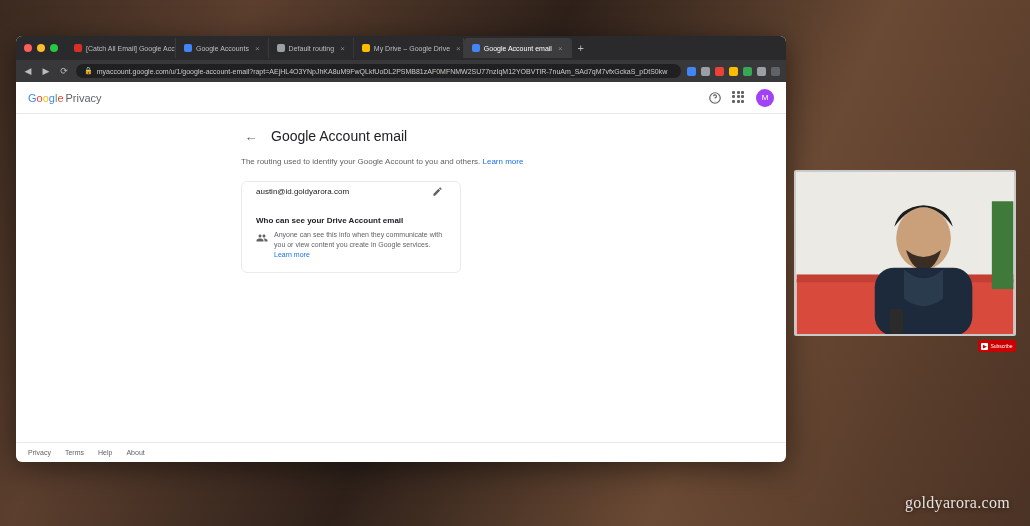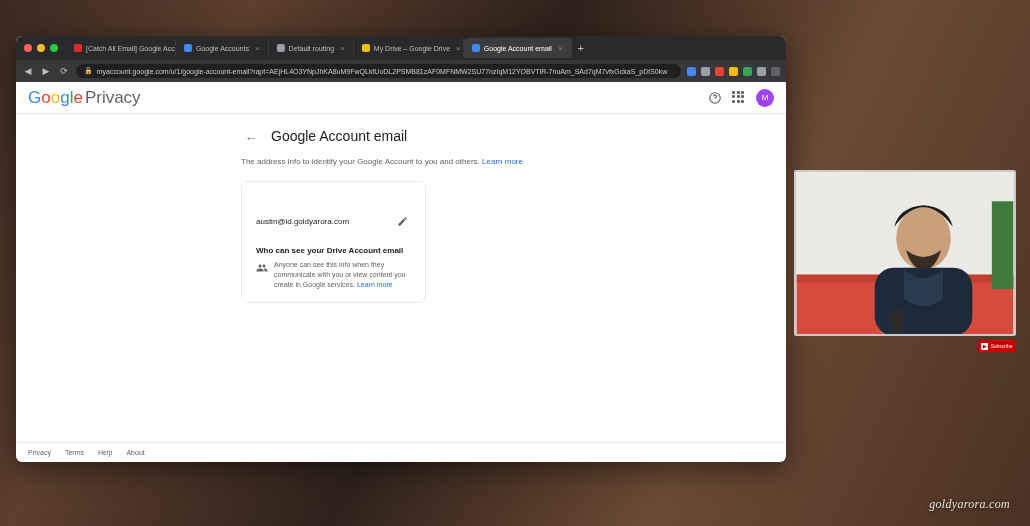--- a/index.html
+++ b/index.html
@@ -69,21 +69,21 @@
   .ei1{background:#4285f4;} .ei2{background:#9aa0a6;} .ei3{background:#ea4335;} .ei4{background:#fbbc04;}
   .ei5{background:#34a853;} .ei6{background:#9aa0a6;} .ei7{background:#5f6368;}
 
   
   .page-header {
     height: 32px;
     border-bottom: 1px solid #e8eaed;
     display:flex; align-items:center; justify-content:space-between;
     padding: 0 12px;
   }
-  .ga-logo { font-size:17px; color:#5f6368; display:flex; align-items:baseline; }
+  .ga-logo { font-size:11px; color:#5f6368; display:flex; align-items:baseline; }
   .ga-logo .g { font-weight: 500; }
   .g-b{color:#4285f4;} .g-r{color:#ea4335;} .g-y{color:#fbbc04;} .g-g{color:#34a853;}
   .hdr-right { display:flex; align-items:center; gap:10px; }
   .hdr-ico { width:14px; height:14px; display:flex; align-items:center; justify-content:center; color:#5f6368; }
   .apps-grid {
     width:14px; height:14px;
     display:grid; grid-template-columns:repeat(3,3px); grid-template-rows:repeat(3,3px); gap:1.5px;
   }
   .apps-grid span { background:#5f6368; border-radius:1px; }
   .avatar { width:18px; height:18px; border-radius:50%; background:#a142f4; color:#fff; font-size:8px; display:flex; align-items:center; justify-content:center; }
@@ -96,22 +96,22 @@
   .back-arrow { color:#5f6368; font-size:13px; width:20px; text-align:center; }
   .title-text { font-size:14px; color:#202124; font-weight:400; }
 
   .desc { font-size:8px; color:#5f6368; margin: 0 0 0 0; line-height:1.4; }
   .desc a, .link { color:#1a73e8; text-decoration:none; }
 
   .card {
     margin-top: 14px;
     border: 1px solid #e8eaed;
     border-radius: 6px;
-    padding: 30px 14px 12px 14px;
-    width: 185px;
+    padding: 0 14px 12px 14px;
+    width: 220px;
   }
   .email-row { display:flex; align-items:center; justify-content:space-between; }
   .email-val { font-size:8px; color:#202124; }
   .pencil { width:18px; height:18px; display:flex; align-items:center; justify-content:center; color:#5f6368; border-radius:50%; }
   .pencil svg { width:11px; height:11px; }
 
   .section-h { font-size:8px; color:#202124; font-weight:600; margin-top:16px; margin-bottom:5px; }
   .vis-row { display:flex; gap:6px; }
   .people-ico { width:12px; height:12px; flex:0 0 auto; }
   .people-ico svg { width:12px; height:12px; fill:#5f6368; }
@@ -137,24 +137,23 @@
     background:#eceae7;
   }
   .webcam svg { width:100%; height:100%; display:block; }
 
   
   .watermark {
     position:absolute;
     right: 20px; bottom: 14px;
     color:#e7e2dc;
     font-family: Georgia, 'Times New Roman', serif;
-    font-size: 12px;
+    font-size: 16px;
     letter-spacing:.3px;
     text-shadow: 0 1px 4px rgba(0,0,0,.6);
-    font-style: italic;
   }
   .subscribe {
     position:absolute;
     right: 14px; top: 340px;
     width: 38px; height: 12px;
     background:#cc0000;
     border-radius:2px;
     color:#fff; font-size:5px;
     display:flex; align-items:center; justify-content:center;
     gap:2px;
@@ -256,21 +255,21 @@
   </div>
 
   <div class="content">
     <div class="centered">
       <div class="page-title">
         <div class="back-arrow">←</div>
         <div class="title-text">Google Account email</div>
       </div>
 
       <div class="desc">
-        <span>The address info to identify your Google Account to you and others. </span><a href="#" class="link">Learn more</a>
+        <span>The routing used to identify your Google Account to you and others. </span><a href="#" class="link">Learn more</a>
       </div>
 
       <div class="card">
         <div class="email-row">
           <div class="email-val">austin@id.goldyarora.com</div>
           <div class="pencil">
             <svg viewBox="0 0 24 24">
                 <path fill="#5f6368" d="M3 17.25V21h3.75L17.81 9.94l-3.75-3.75L3 17.25zM20.71 7.04a1 1 0 0 0 0-1.41l-2.34-2.34a1 1 0 0 0-1.41 0l-1.83 1.83 3.75 3.75 1.83-1.83z"></path>
               </svg>
           </div>

